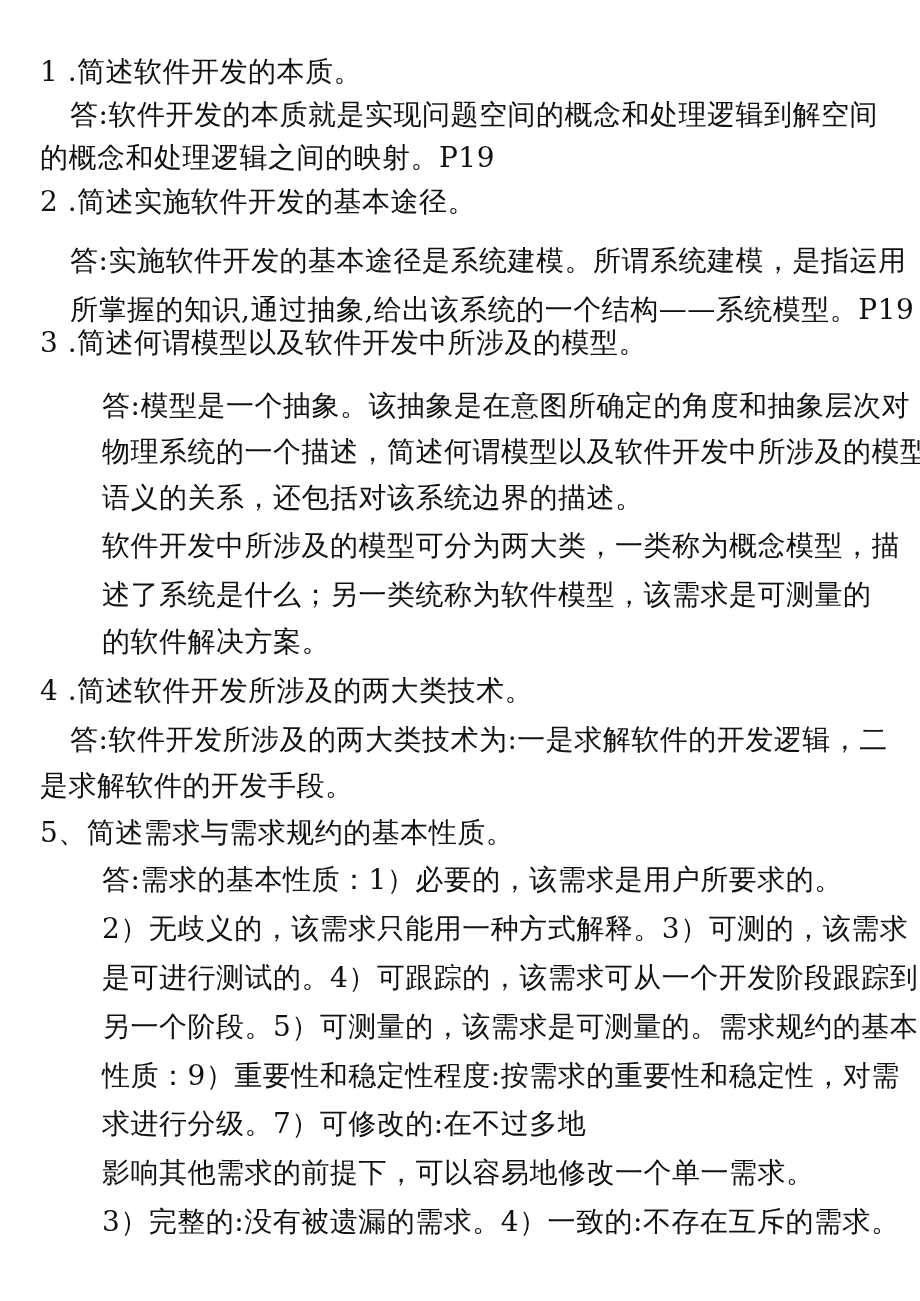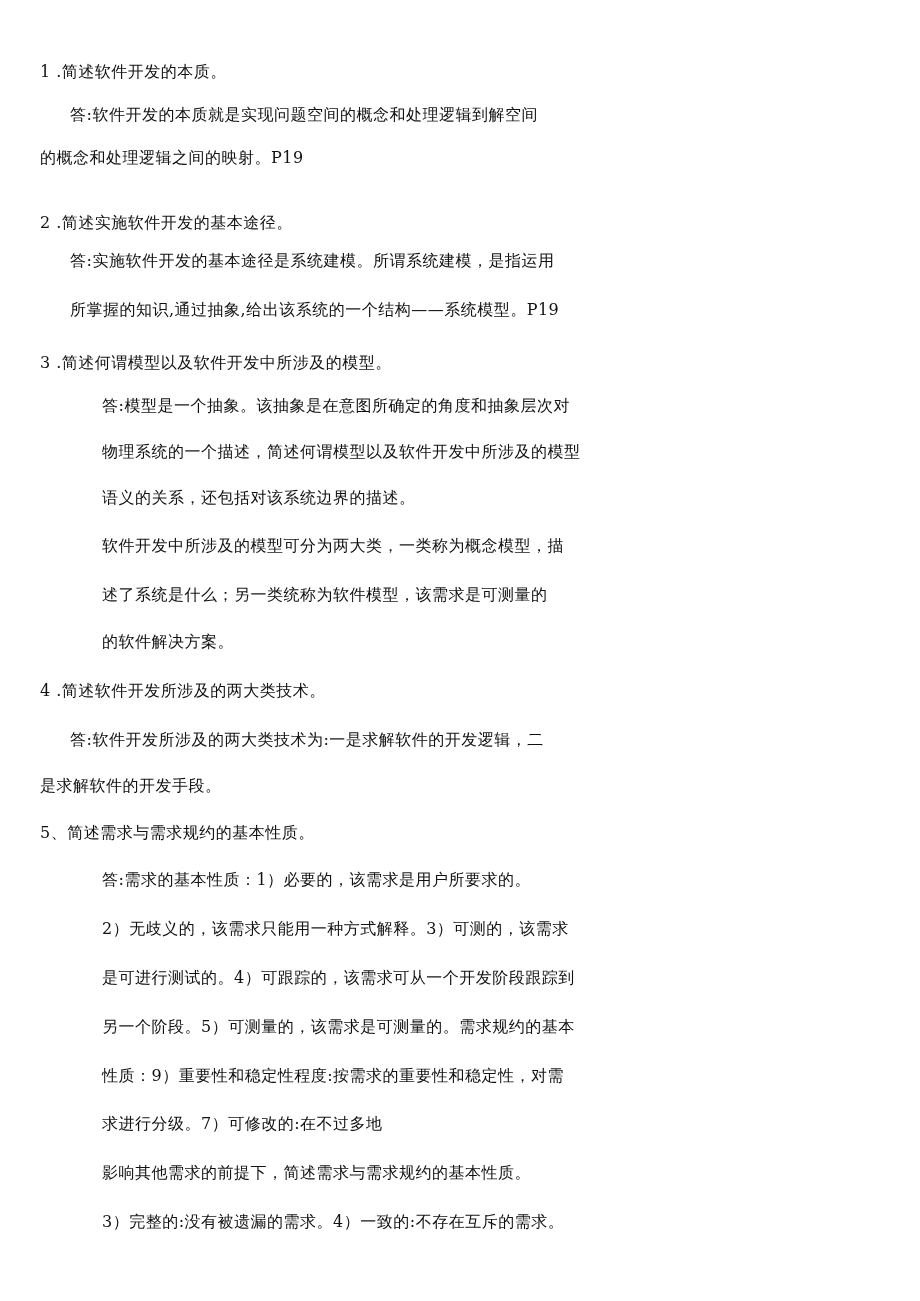--- a/index.html
+++ b/index.html
@@ -1,50 +1,50 @@
 <!DOCTYPE html>
 <html><head>
 <meta charset="utf-8">
 <style>
   html, body { margin: 0; padding: 0; background: #ffffff; }
   body { width: 920px; height: 1301px; position: relative; overflow: hidden;
          font-family: "DejaVu Serif", "Liberation Serif", serif; color: #111111; }
-  .line { position: absolute; white-space: nowrap; font-size: 16px; line-height: 30px; letter-spacing: 0.5px; }
+  .line { position: absolute; white-space: nowrap; font-size: 28px; line-height: 30px; letter-spacing: 0.5px; }
   .q { left: 40px; }
   .a1 { left: 70px; }
   .a0 { left: 40px; }
   .a2 { left: 102px; }
 </style>
 </head>
 <body>
 
 <div>
 
   <div class="line q" style="top:57px">1 .简述软件开发的本质。</div>
   <div class="line a1" style="top:100px">答:软件开发的本质就是实现问题空间的概念和处理逻辑到解空间</div>
   <div class="line a0" style="top:143px">的概念和处理逻辑之间的映射。P19</div>
 
-  <div class="line q" style="top:208px">2 .简述实施软件开发的基本途径。</div>
+  <div class="line q" style="top:187px">2 .简述实施软件开发的基本途径。</div>
   <div class="line a1" style="top:246px">答:实施软件开发的基本途径是系统建模。所谓系统建模，是指运用</div>
   <div class="line a1" style="top:295px">所掌握的知识,通过抽象,给出该系统的一个结构——系统模型。P19</div>
 
-  <div class="line q" style="top:348px">3 .简述何谓模型以及软件开发中所涉及的模型。</div>
+  <div class="line q" style="top:328px">3 .简述何谓模型以及软件开发中所涉及的模型。</div>
   <div class="line a2" style="top:391px">答:模型是一个抽象。该抽象是在意图所确定的角度和抽象层次对</div>
   <div class="line a2" style="top:437px">物理系统的一个描述，简述何谓模型以及软件开发中所涉及的模型</div>
   <div class="line a2" style="top:483px">语义的关系，还包括对该系统边界的描述。</div>
   <div class="line a2" style="top:531px">软件开发中所涉及的模型可分为两大类，一类称为概念模型，描</div>
   <div class="line a2" style="top:580px">述了系统是什么；另一类统称为软件模型，该需求是可测量的</div>
   <div class="line a2" style="top:627px">的软件解决方案。</div>
 
   <div class="line q" style="top:676px">4 .简述软件开发所涉及的两大类技术。</div>
   <div class="line a1" style="top:725px">答:软件开发所涉及的两大类技术为:一是求解软件的开发逻辑，二</div>
   <div class="line a0" style="top:771px">是求解软件的开发手段。</div>
 
   <div class="line q" style="top:818px">5、简述需求与需求规约的基本性质。</div>
   <div class="line a2" style="top:865px">答:需求的基本性质：1）必要的，该需求是用户所要求的。</div>
   <div class="line a2" style="top:914px">2）无歧义的，该需求只能用一种方式解释。3）可测的，该需求</div>
   <div class="line a2" style="top:963px">是可进行测试的。4）可跟踪的，该需求可从一个开发阶段跟踪到</div>
   <div class="line a2" style="top:1012px">另一个阶段。5）可测量的，该需求是可测量的。需求规约的基本</div>
   <div class="line a2" style="top:1061px">性质：9）重要性和稳定性程度:按需求的重要性和稳定性，对需</div>
   <div class="line a2" style="top:1109px">求进行分级。7）可修改的:在不过多地</div>
-  <div class="line a2" style="top:1158px">影响其他需求的前提下，简述需求与需求规约的基本性质。</div>
+  <div class="line a2" style="top:1158px">影响其他需求的前提下，可以容易地修改一个单一需求。</div>
   <div class="line a2" style="top:1207px">3）完整的:没有被遗漏的需求。4）一致的:不存在互斥的需求。</div>
 </div>
 
 </body></html>

